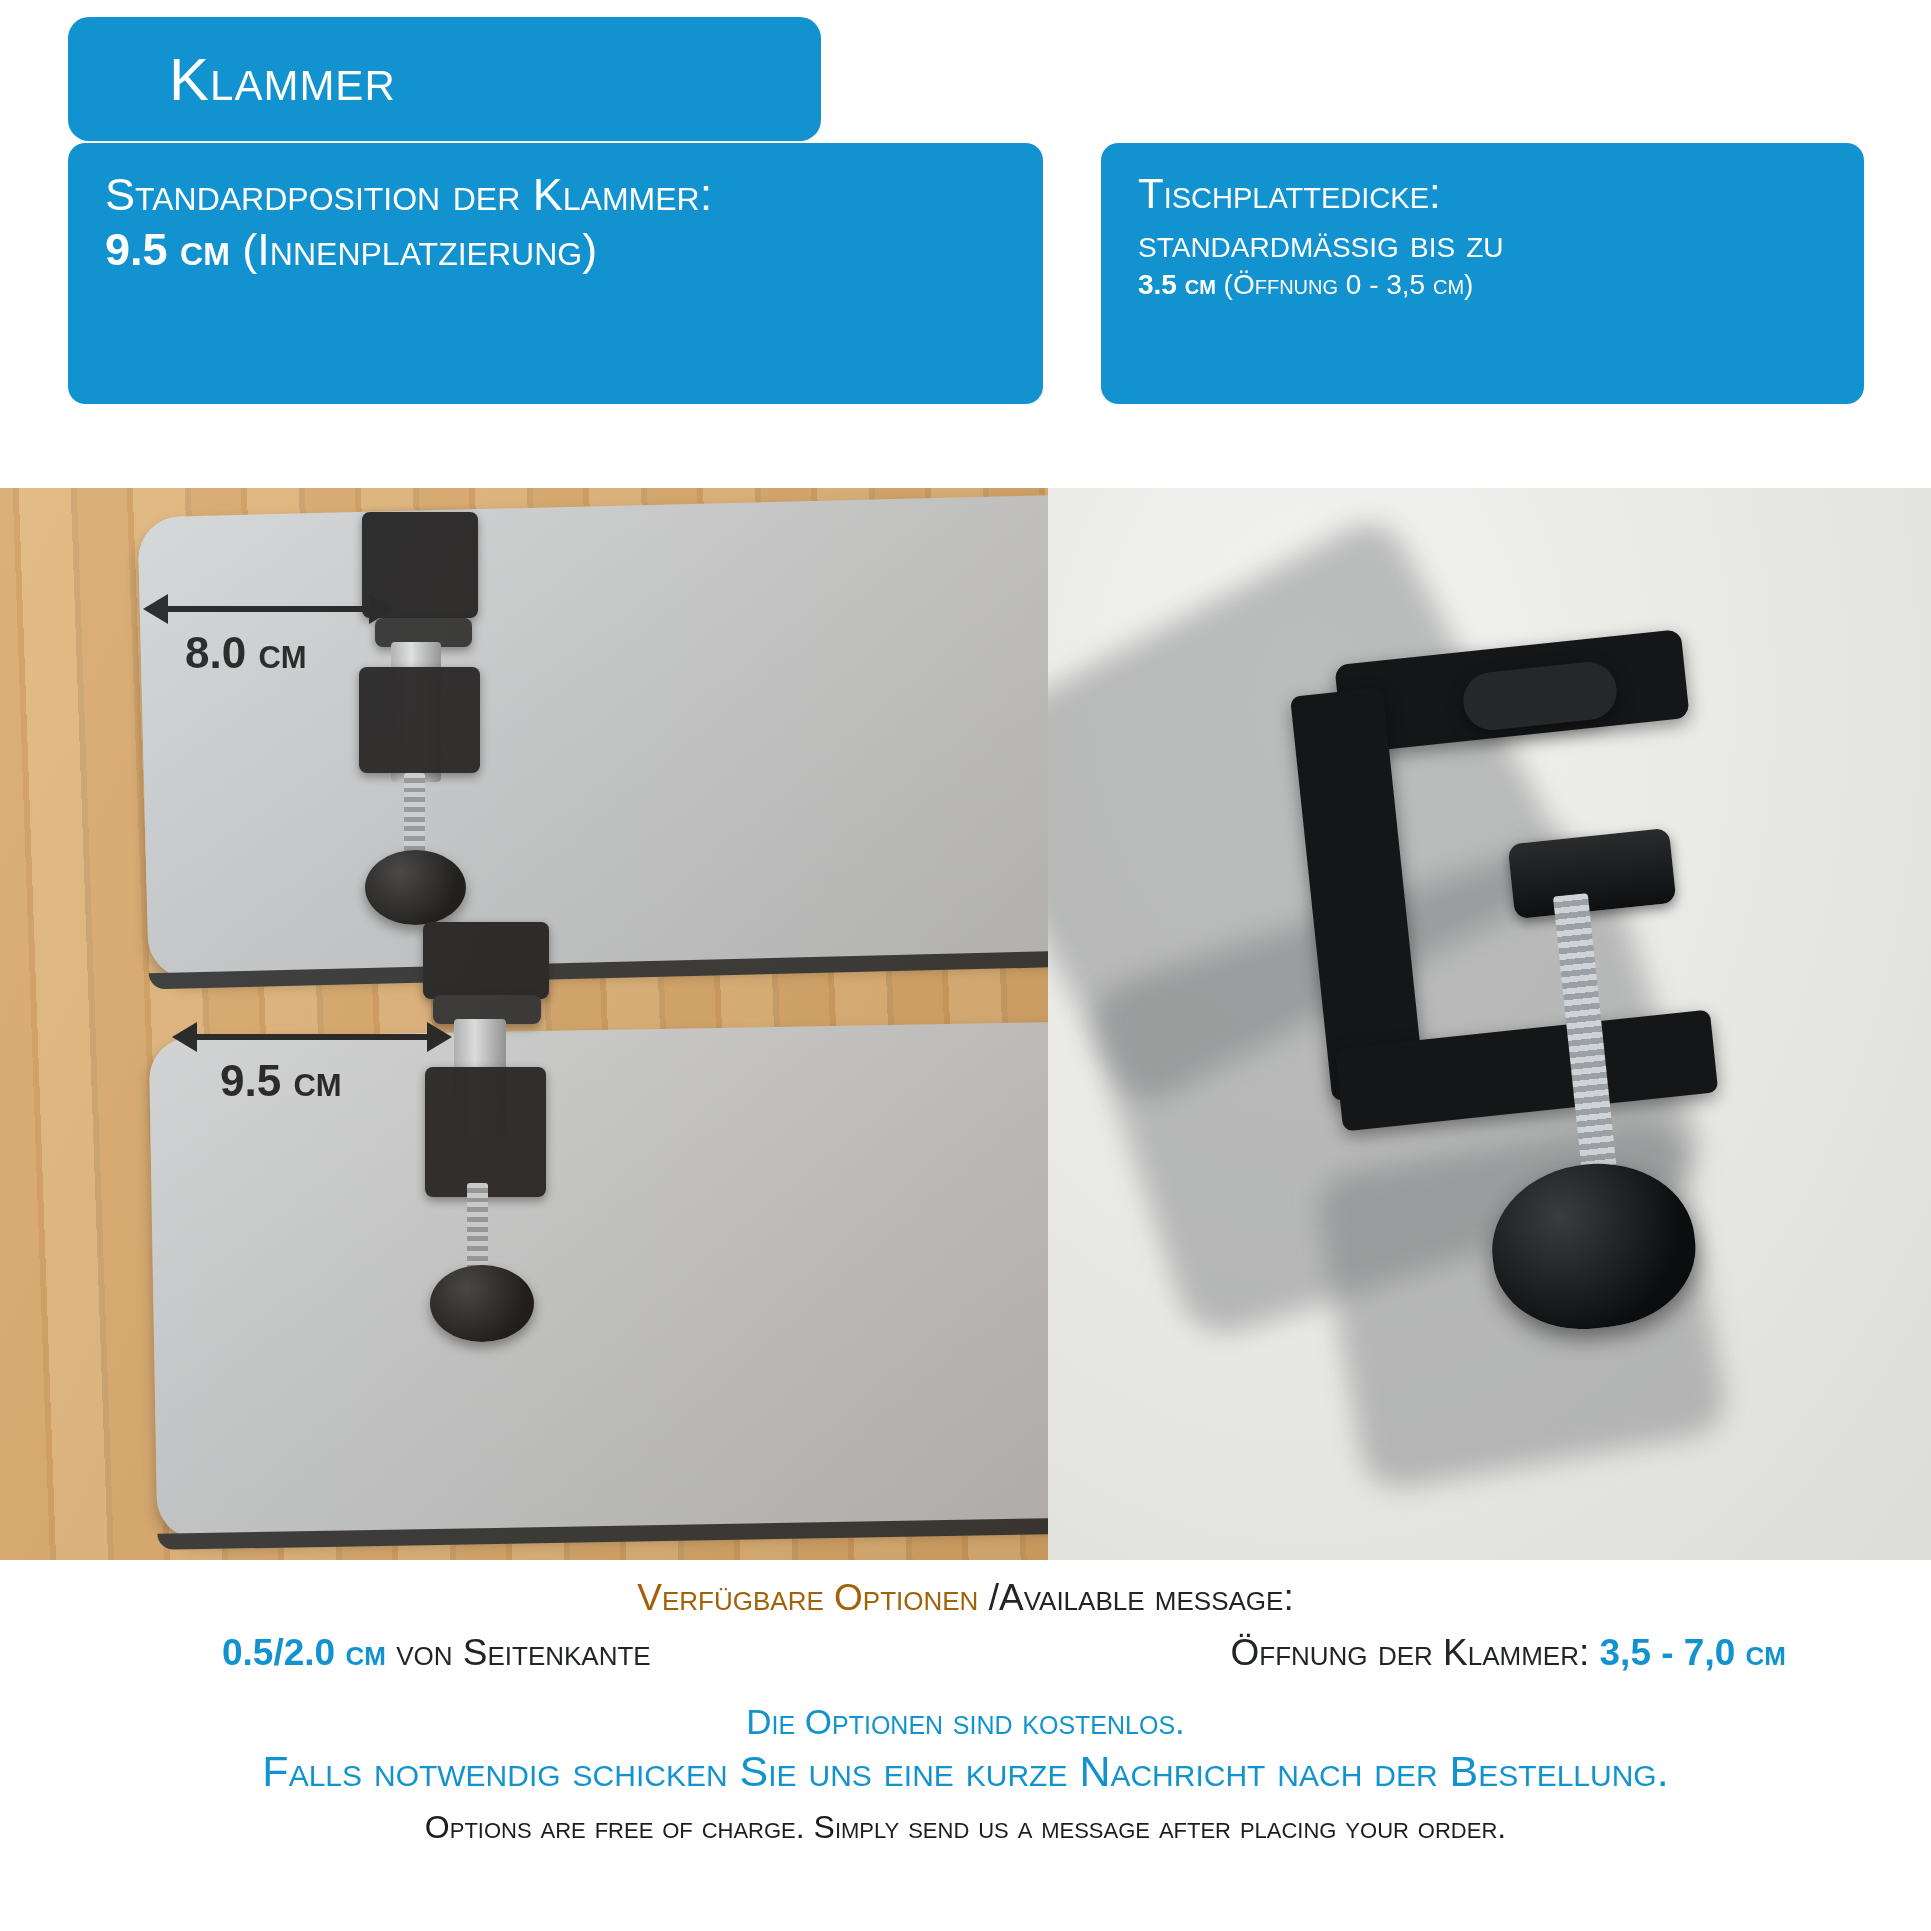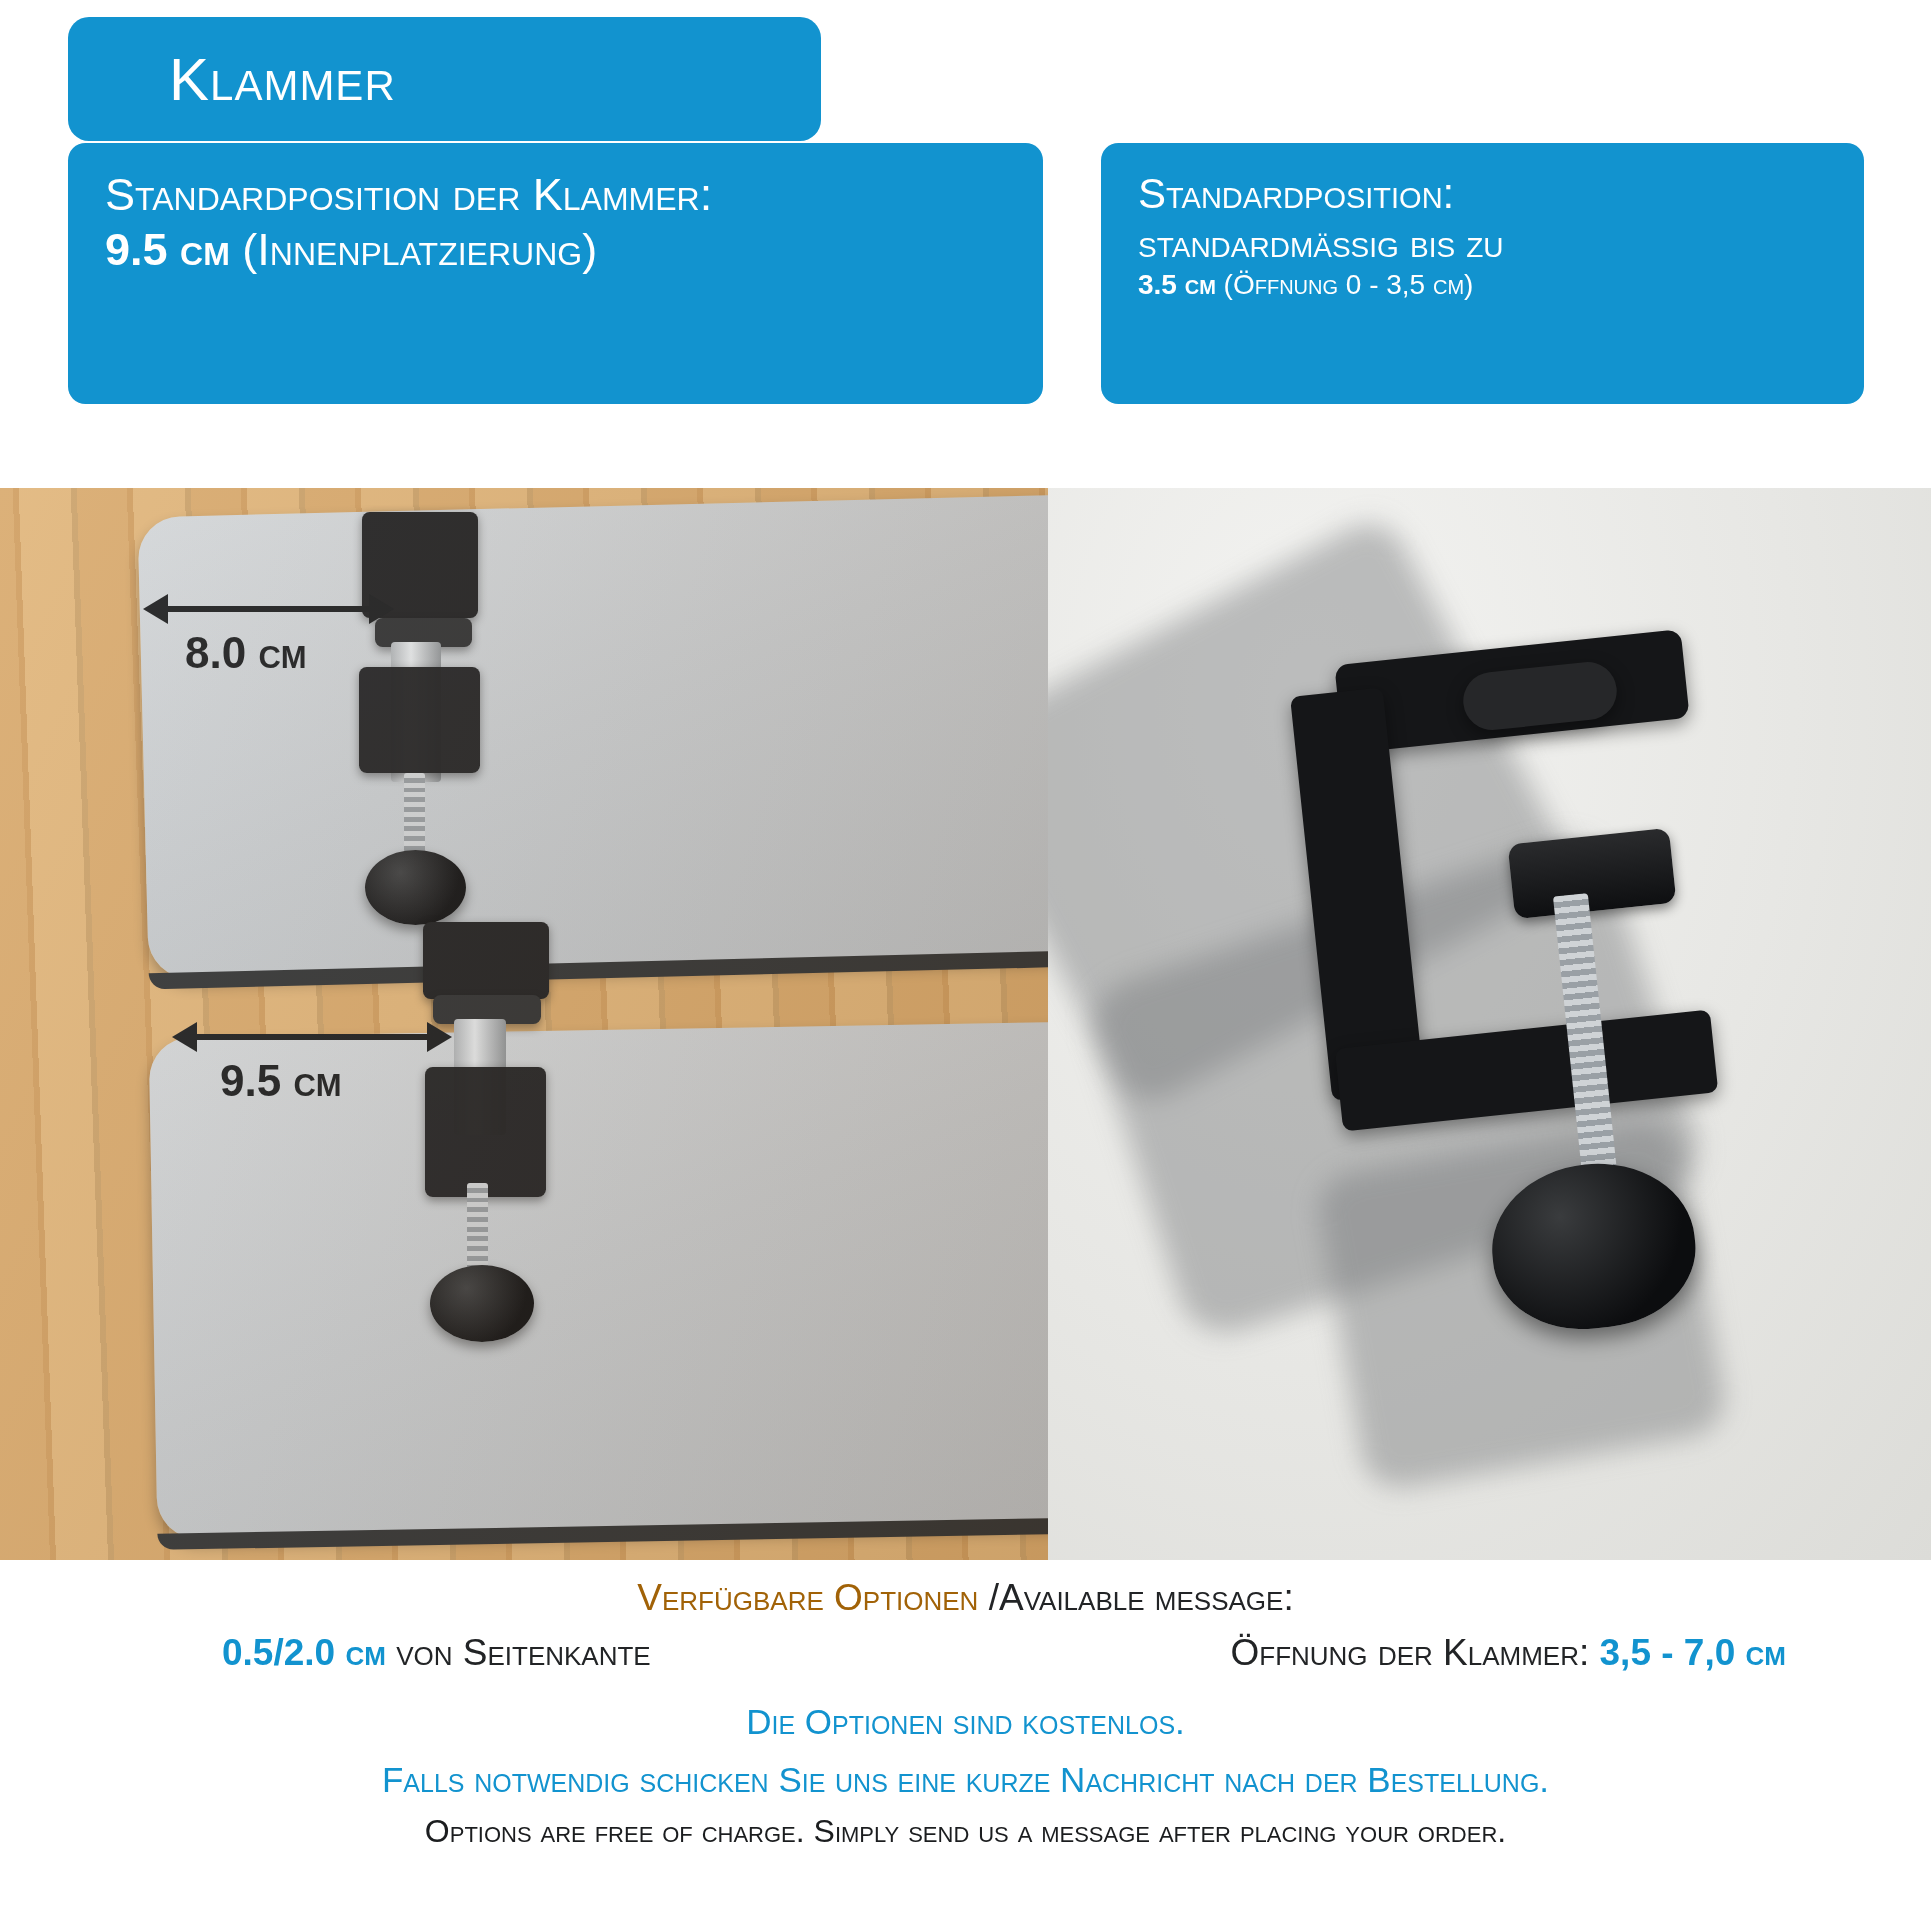--- a/index.html
+++ b/index.html
@@ -200,42 +200,42 @@
     position:absolute; left: 222px; top:0; font-size: 37px; color:#222426;
     font-variant: small-caps; white-space:nowrap;
   }
   .f2 .left-opt b { color:#1293cf; }
   .f2 .right-opt {
     position:absolute; right: 145px; top:0; font-size: 37px; color:#222426;
     font-variant: small-caps; white-space:nowrap;
   }
   .f2 .right-opt b { color:#1293cf; }
   .f3 { font-size: 35px; color:#1293cf; margin-top: 15.4px; }
-  .f4 { font-size: 35px; color:#1293cf; margin-top: 18px; }
+  .f4 { font-size: 43px; color:#1293cf; margin-top: 5px; }
   .f5 { font-size: 32px; color:#1b1d1f; margin-top: 13.5px; }
 </style>
 </head>
 <body>
 
 <div class="page">
 
   <div class="title-pill">
     <span class="txt">Klammer</span>
   </div>
 
   <div class="info-box left">
     <div class="line l-head">Standardposition der Klammer:</div>
     <div class="line l-big">
       <b>9.5 cm</b>
       <span>(Innenplatzierung)</span>
     </div>
   </div>
 
   <div class="info-box right">
-    <div class="line l-head">Standardposition:</div>
+    <div class="line l-head">Tischplattedicke:</div>
     <div class="line l-sub">standardmässig bis zu</div>
     <div class="line l-big">
       <b>3.5 cm</b>
       <span>(Öffnung 0 - 3,5 cm)</span>
     </div>
   </div>
 
   <div class="photos">
 
     <div class="photo-left">

